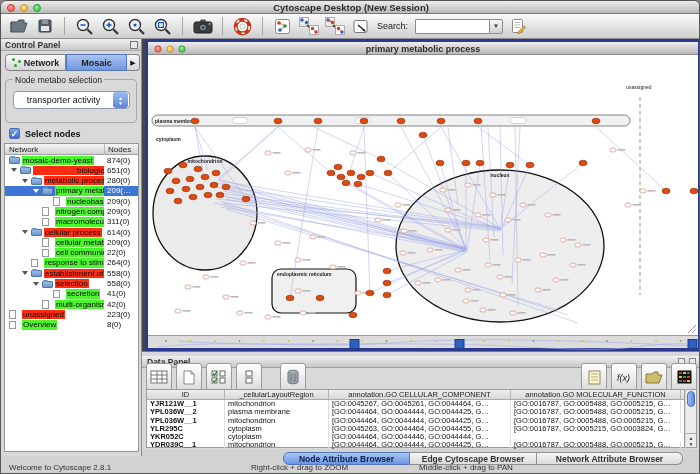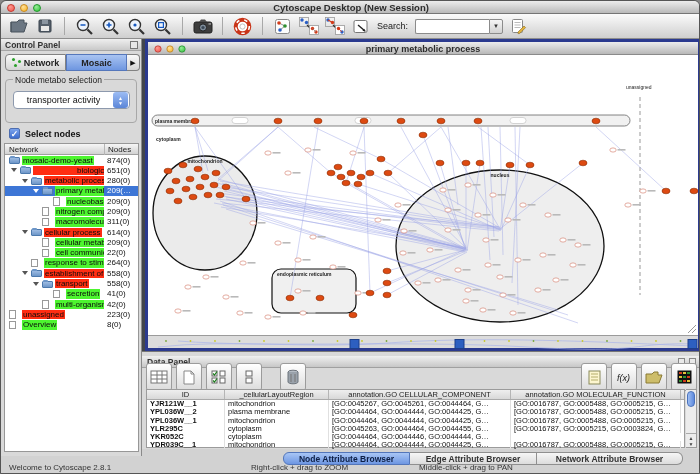--- a/index.html
+++ b/index.html
@@ -347,21 +347,21 @@
           </div>
           <div class="trow">
             <span class="disc" style="left: 17px;"></span>
             <span class="fold" style="left: 26px;"></span>
             <span class="chip red" style="left: 39px; max-width: 60px;">establishment of lo</span>
             <span class="cnt">558(0)</span>
           </div>
           <div class="trow">
             <span class="disc" style="left: 28px;"></span>
             <span class="fold" style="left: 37px;"></span>
-            <span class="chip red" style="left: 50px; max-width: 49px;">transport</span>
+            <span class="chip red" style="left: 50px; max-width: 49px;">selection</span>
             <span class="cnt">558(0)</span>
           </div>
           <div class="trow">
             <span class="leafi" style="left: 48px;"></span>
             <span class="chip green" style="left: 61px; max-width: 38px;">secretion</span>
             <span class="cnt">41(0)</span>
           </div>
           <div class="trow">
             <span class="leafi" style="left: 37px;"></span>
             <span class="chip green" style="left: 50px; max-width: 49px;">multi-organism pro</span>
@@ -792,20 +792,20 @@
       <span class="varrows">
           <span>▲</span>
           <span>▼</span>
         </span>
     </div>
   </div>
 
   <div class="bottom-right"></div>
   <div class="btabs" id="btabs">
       <div class="btab sel" style="width: 127px;">Node Attribute Browser</div>
-      <div class="btab" style="width: 127px;">Edge Attribute Browser</div>
+      <div class="btab" style="width: 127px;">Edge Cytoscape Browser</div>
       <div class="btab" style="width: 146px;">Network Attribute Browser</div>
     </div>
   <span class="status" style="left:8px">Welcome to Cytoscape 2.8.1</span>
   <span class="status" style="left:250px">Right-click + drag to ZOOM</span>
   <span class="status" style="left:418px">Middle-click + drag to PAN</span>
 
 </div>
 
 </body></html>

